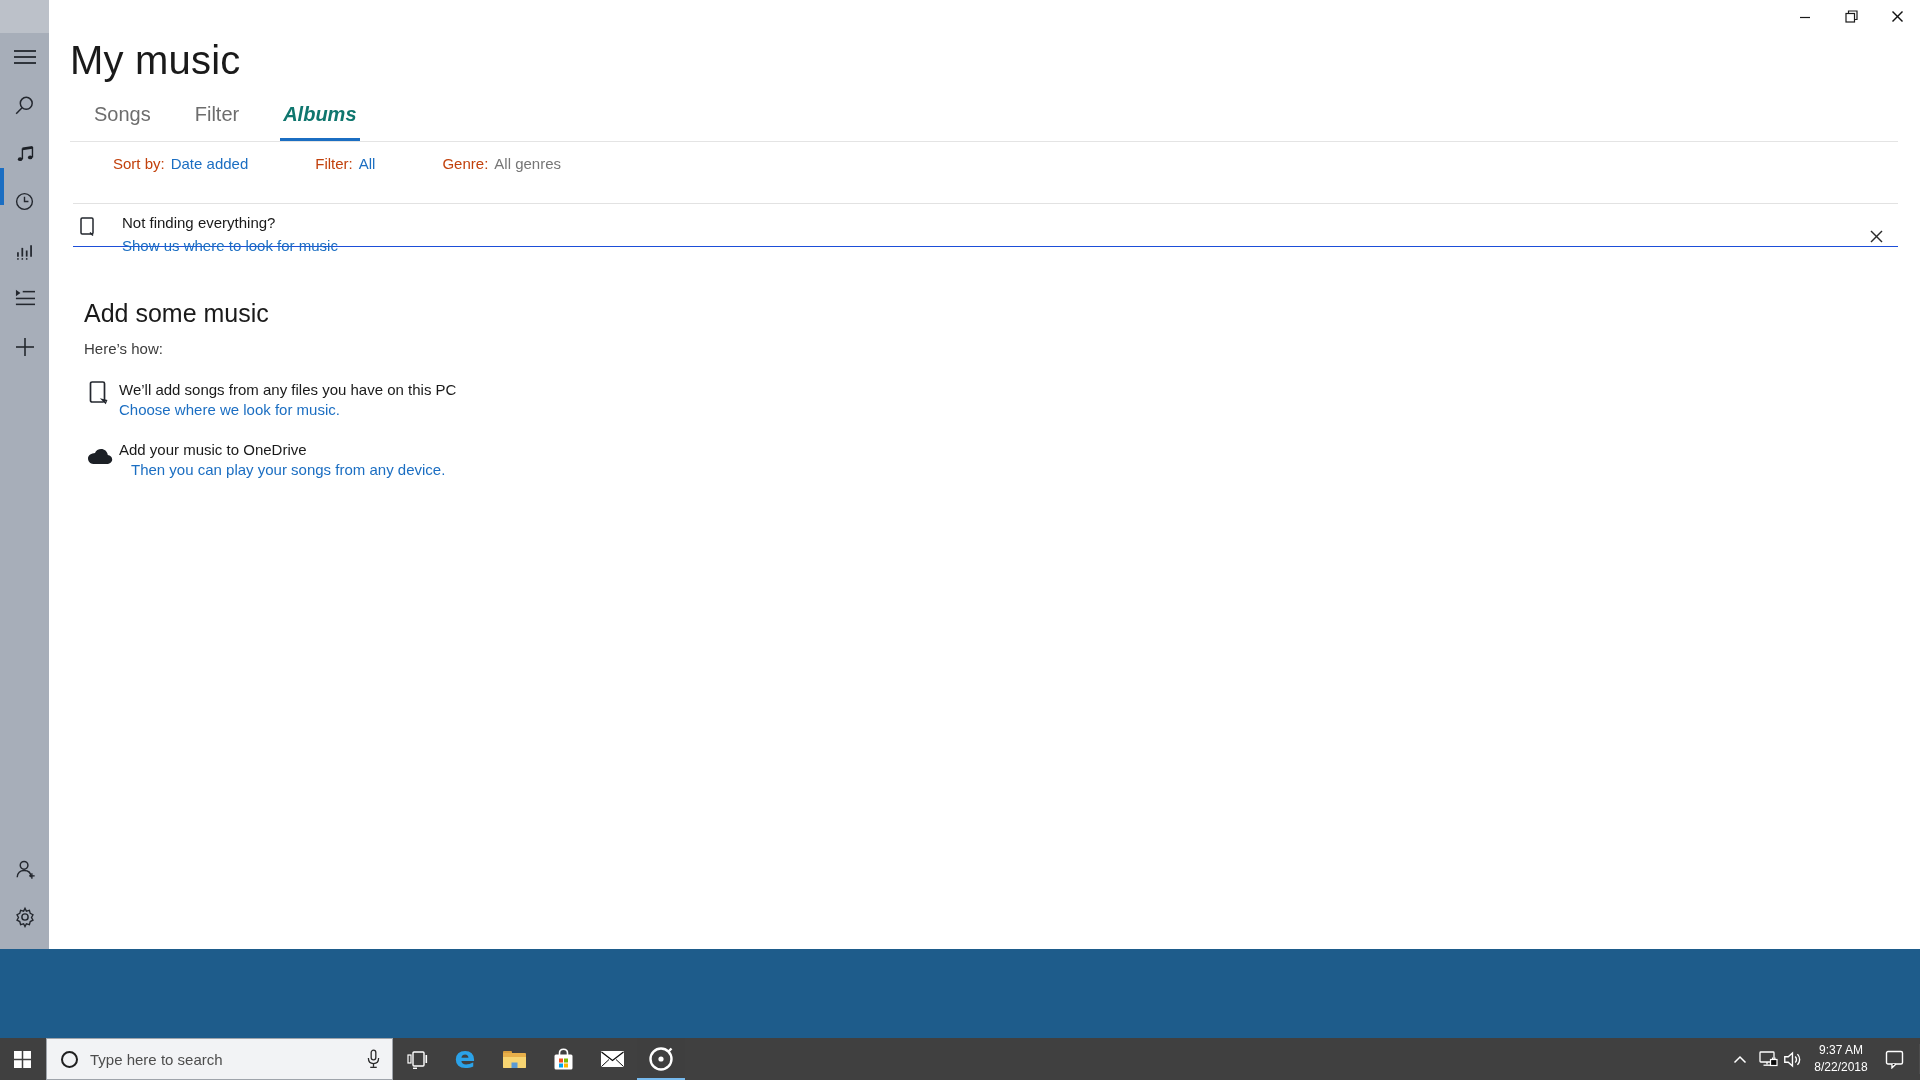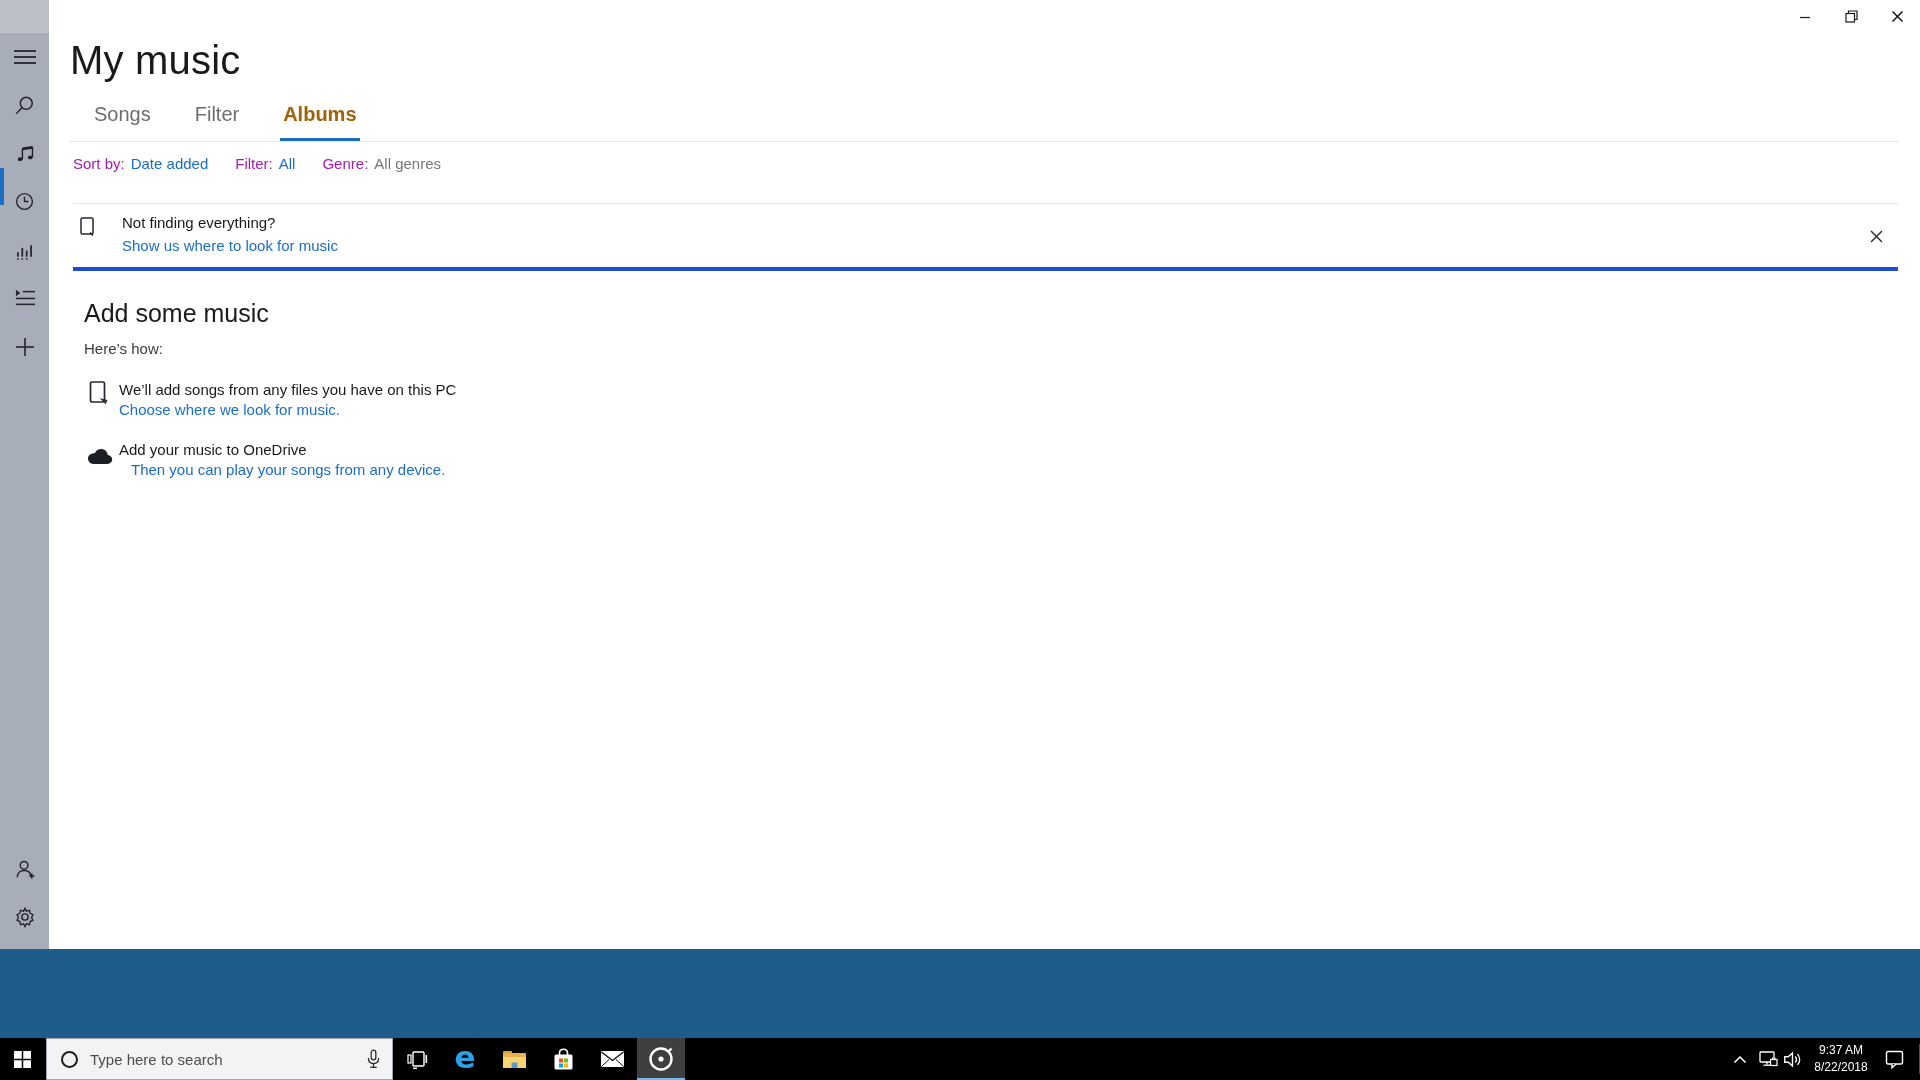--- a/index.html
+++ b/index.html
@@ -15,47 +15,47 @@
   
   .sidebar { position:absolute; left:0; top:33px; width:49px; height:916px; background:#a7aeb9; }
   .side-item { position:absolute; left:0; width:49px; height:40px; display:flex; align-items:center; justify-content:center; }
   .accent-bar { position:absolute; left:0; top:135px; width:4px; height:37px; background:#1b6ec2; }
 
   
   .content { position:absolute; left:49px; top:37px; right:0; height:912px; background:#fff; }
   .page-title { position:absolute; left:21px; top:1px; font-size:40px; font-weight:300; color:#1a1a1a; letter-spacing:0.2px; }
   .tabs { position:absolute; left:21px; top:66px; display:flex;margin-left:21px; }
   .tab { font-size:20px; color:#6d6d6d; margin-right:38px; padding:0 3px 12px 3px; position:relative; }
-  .tab.active { color:#a16207; font-weight:700; border-bottom:3px solid #1b6ec2; }
+  .tab.active { color:#0f766e; font-weight:700; border-bottom:3px solid #1b6ec2;font-style:italic; }
   .tabs-divider { position:absolute; left:21px; top:104px; width:1828px; height:1px; background:#e4e4e4; }
   .sort-row { position:absolute; left:24px; top:118px; font-size:15px; color:#1a1a1a; display:flex; }
-  .sort-row .lbl { color:#a21caf; margin-right:6px; }
+  .sort-row .lbl { color:#c2410c; margin-right:6px;margin-left:40px; }
   .sort-row .val-link { color:#1b6ec2; margin-right:27px; }
   .sort-row .val-muted { color:#767676; }
 
-  .notif { position:absolute; left:24px; top:166px; width:1825px; height:68px; border-top:1px solid #e2e2e2; border-bottom:4px solid #1d4ed8; }
+  .notif { position:absolute; left:24px; top:166px; width:1825px; height:44px; border-top:1px solid #e2e2e2; border-bottom:1px solid #1d4ed8; }
   .notif-icon { position:absolute; left:6px; top:13px; }
   .notif-title { position:absolute; left:49px; top:10px; font-size:15px; color:#1a1a1a; }
   .notif-link { position:absolute; left:49px; top:33px; font-size:15px; color:#1b6ec2; cursor:pointer; }
   .notif-close { position:absolute; right:12px; top:22px; width:20px; height:20px; display:flex; align-items:center; justify-content:center; }
 
   .add-heading { position:absolute; left:35px; top:262px; font-size:25px; color:#1a1a1a; }
   .add-sub { position:absolute; left:35px; top:303px; font-size:15px; color:#3c3c3c; }
   .how-item-icon1 { position:absolute; left:39px; top:343px; }
   .how-title1 { position:absolute; left:70px; top:344px; font-size:15px; color:#1a1a1a; }
   .how-link1 { position:absolute; left:70px; top:364px; font-size:15px; color:#1b6ec2; cursor:pointer; }
   .how-item-icon2 { position:absolute; left:37px; top:410px; }
   .how-title2 { position:absolute; left:70px; top:404px; font-size:15px; color:#1a1a1a; }
   .how-link2 { position:absolute; left:82px; top:424px; font-size:15px; color:#1b6ec2; cursor:pointer; }
 
   
   .playbar { position:absolute; left:0; top:949px; width:1920px; height:89px; background:#1e5c8b; }
 
   
-  .taskbar { position:absolute; left:0; top:1038px; width:1920px; height:42px; background:#000000; }
+  .taskbar { position:absolute; left:0; top:1038px; width:1920px; height:42px; background:#404040; }
   .start-btn { position:absolute; left:0; top:0; width:44px; height:42px; display:flex; align-items:center; justify-content:center; }
   .search-box { position:absolute; left:46px; top:0; width:347px; height:42px; background:#f2f3f5; border:1px solid #9fa4ab; display:flex; align-items:center; }
   .cortana-ring { width:17px; height:17px; border:2.5px solid #1f1f1f; border-radius:50%; margin-left:14px; }
   .search-input { flex:1; border:none; outline:none; background:transparent; font-size:15px; color:#4d4d4d; margin-left:12px; font-family:"Liberation Sans",sans-serif; }
   .search-input::placeholder { color:#4d4d4d; opacity:1; }
   .mic { margin-right:12px; }
   .tb-icon { position:absolute; top:0; width:48px; height:42px; display:flex; align-items:center; justify-content:center; }
   .groove-tile { background:#3f3f3f; }
   .groove-underline { position:absolute; left:0; bottom:0; width:48px; height:2px; background:#76b9ed; }
   .edge-e { font-family:"DejaVu Sans",sans-serif; font-weight:bold; font-size:31px; color:#2ba2e8; line-height:1; margin-top:-4px; }

